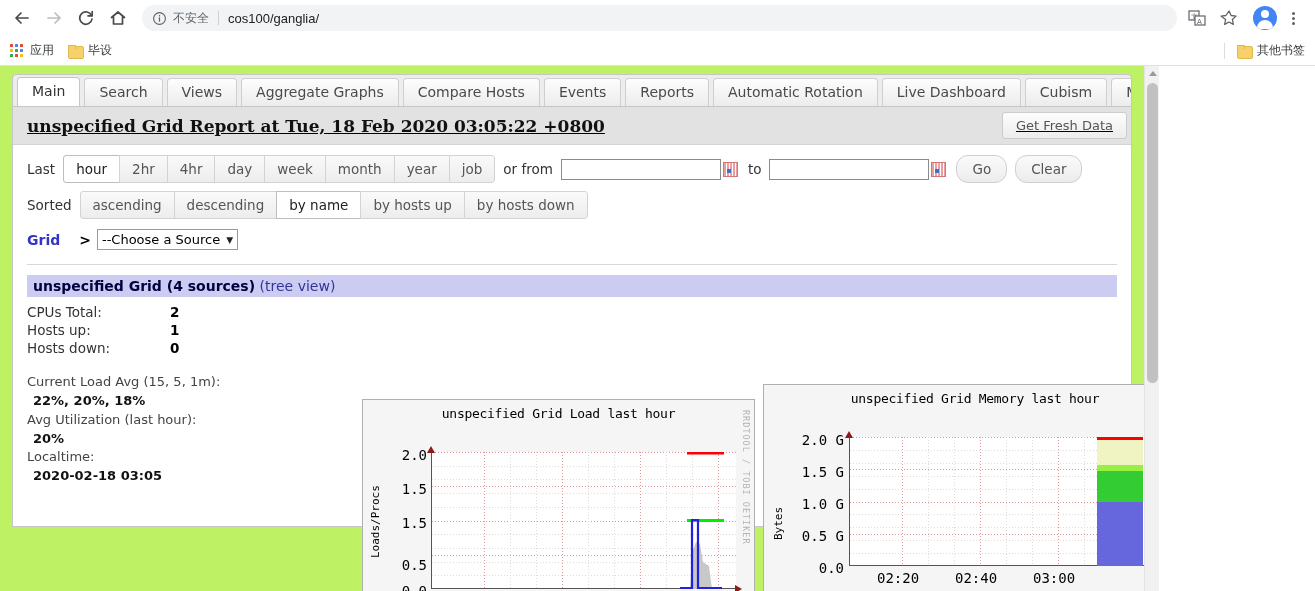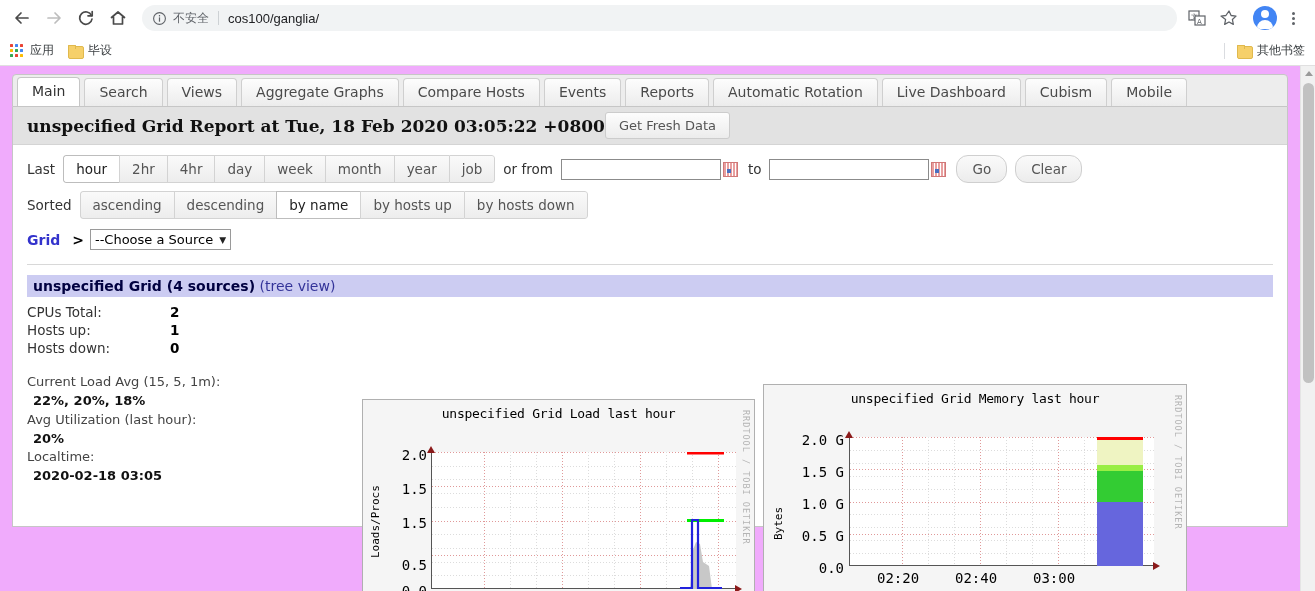--- a/index.html
+++ b/index.html
@@ -97,23 +97,23 @@
   .folder-ico:after {
     content:""; position:absolute; left:0; top:0px; width:6px; height:3px;
     background:#f6d06a; border:1px solid #e0b94d; border-bottom:none; border-radius:1px 1px 0 0;
   }
   .bm-right { position:absolute; right:10px; display:flex; align-items:center; }
   .bm-divider { width:1px; height:16px; background:#dadce0; margin-right:12px; }
 
   
   .viewport {
     position: relative;
-    width: 1315px;
+    width: 1159px;
     height: 525px;
-    background: #f0abfc;
+    background: #bef264;
     overflow: hidden;
   }
   .page-scroll-area {
     position: absolute;
     left: 0; top: 0; right: 15px; bottom: 0;
     overflow: hidden;
   }
 
   
   .scrollbar {
@@ -174,22 +174,23 @@
     border-top: none;
     background: #ffffff;
     padding: 0;
     min-height: 420px;
   }
 
   .report-header {
     background: #e2e2e2;
     border-bottom: 1px solid #d4d4d4;
     height: 38px;
-    display: flex; align-items: center; 
+    display: flex; align-items: center; justify-content: space-between;
     padding: 0 4px 0 14px;
+    text-decoration: underline;
   }
   .report-title {
     font-size: 17px; font-weight: bold; color: #111;
     font-family: "DejaVu Serif", serif;
   }
   .btn-fresh {
     font-size: 13px; color: #555;
     background: linear-gradient(to bottom,#fdfdfd,#ececec);
     border: 1px solid #cccccc; border-radius: 3px;
     padding: 5px 13px;
@@ -236,21 +237,21 @@
   }
   .cal-ico:after {
     content:""; position:absolute; left:3px; top:6px; width:4px;height:4px;background:#4a6fc0;
   }
   .btn-go {
     font-size: 13.5px; color: #555; background: linear-gradient(to bottom,#fafafa,#ececec);
     border: 1px solid #cfcfcf; border-radius: 12px; padding: 5px 15px; margin-left: 8px;
   }
   .grid-row { display:flex; align-items:center; margin-top: 10px; }
   .grid-link {
-    font-size: 14px; font-weight: bold; color: #3333cc; margin-right: 12px;
+    font-size: 14px; font-weight: bold; color: #3333cc; margin-right: 19px;
     font-family: "DejaVu Sans", sans-serif;
   }
   .gt { font-size: 14px; font-weight: bold; color: #000; margin-right: 6px; }
   .source-select {
     font-size: 13px; color: #000;
     border: 1px solid #9a9a9a; background: #fff;
     padding: 2px 4px;
     display: flex; align-items: center;
     font-family: "DejaVu Sans", sans-serif;
   }

